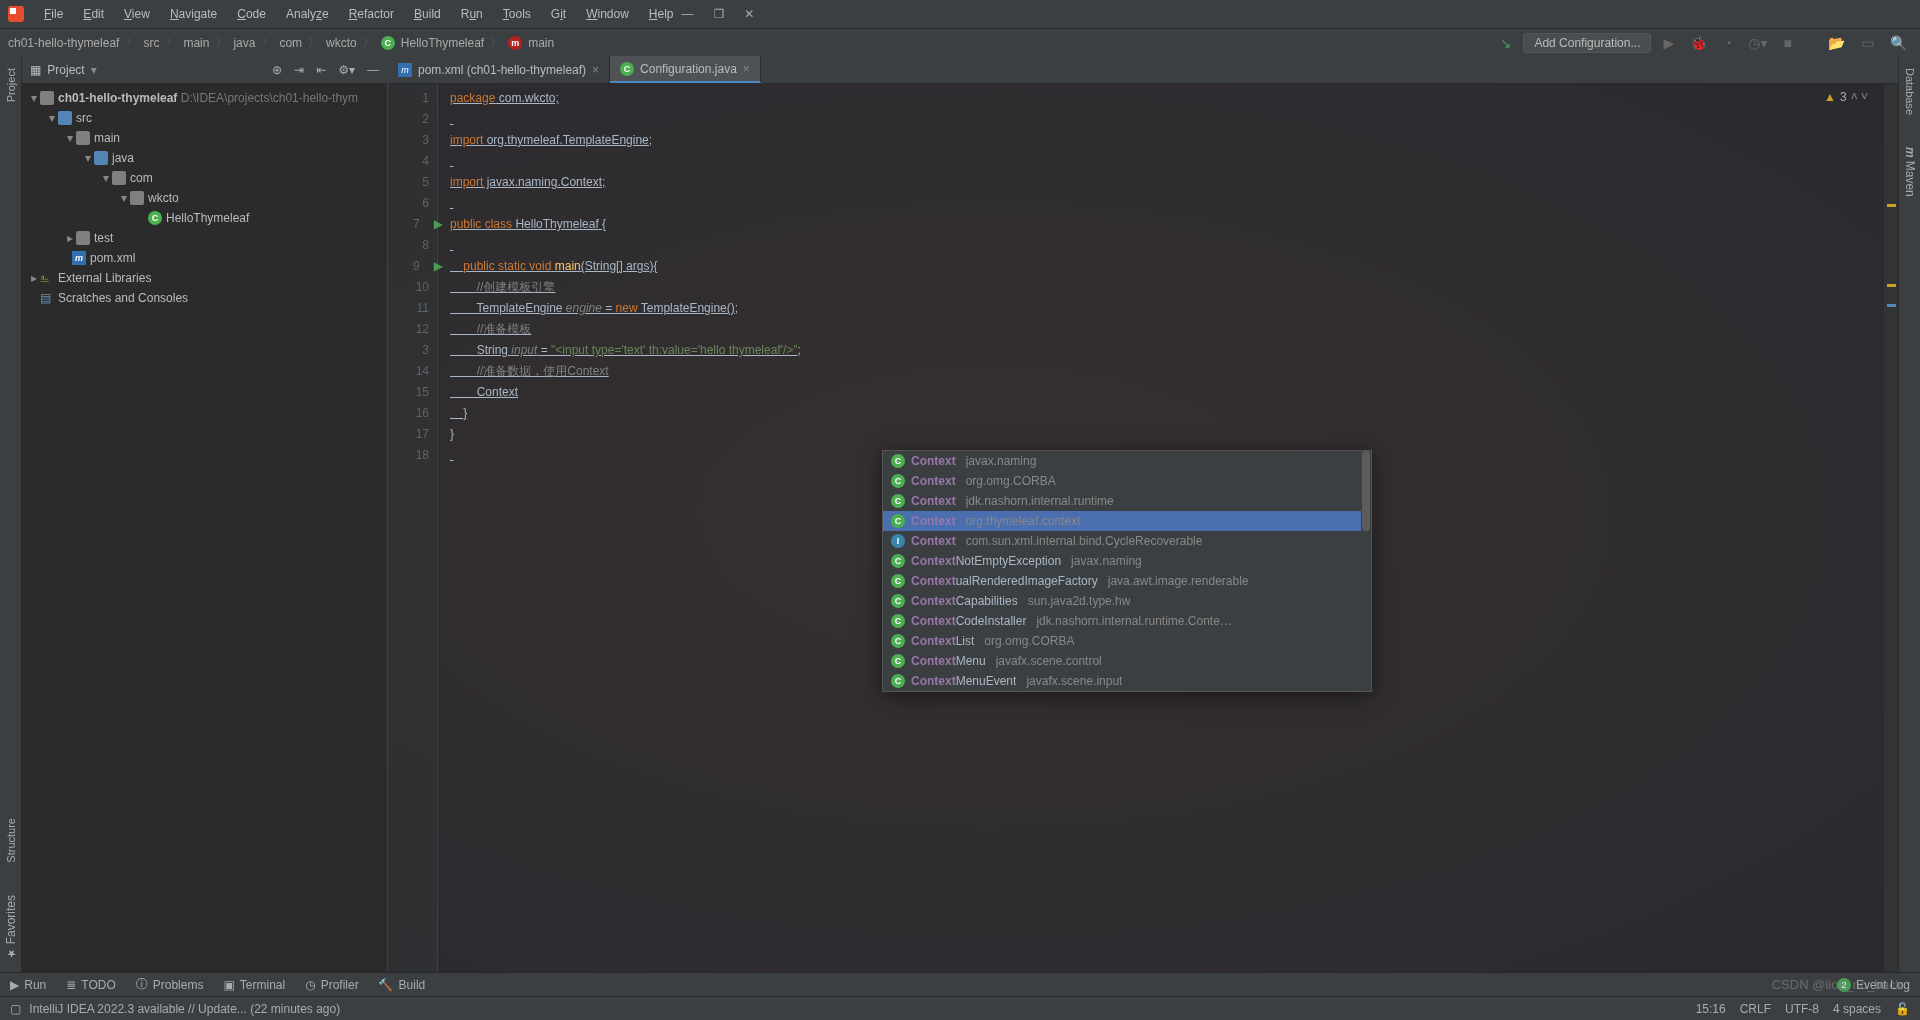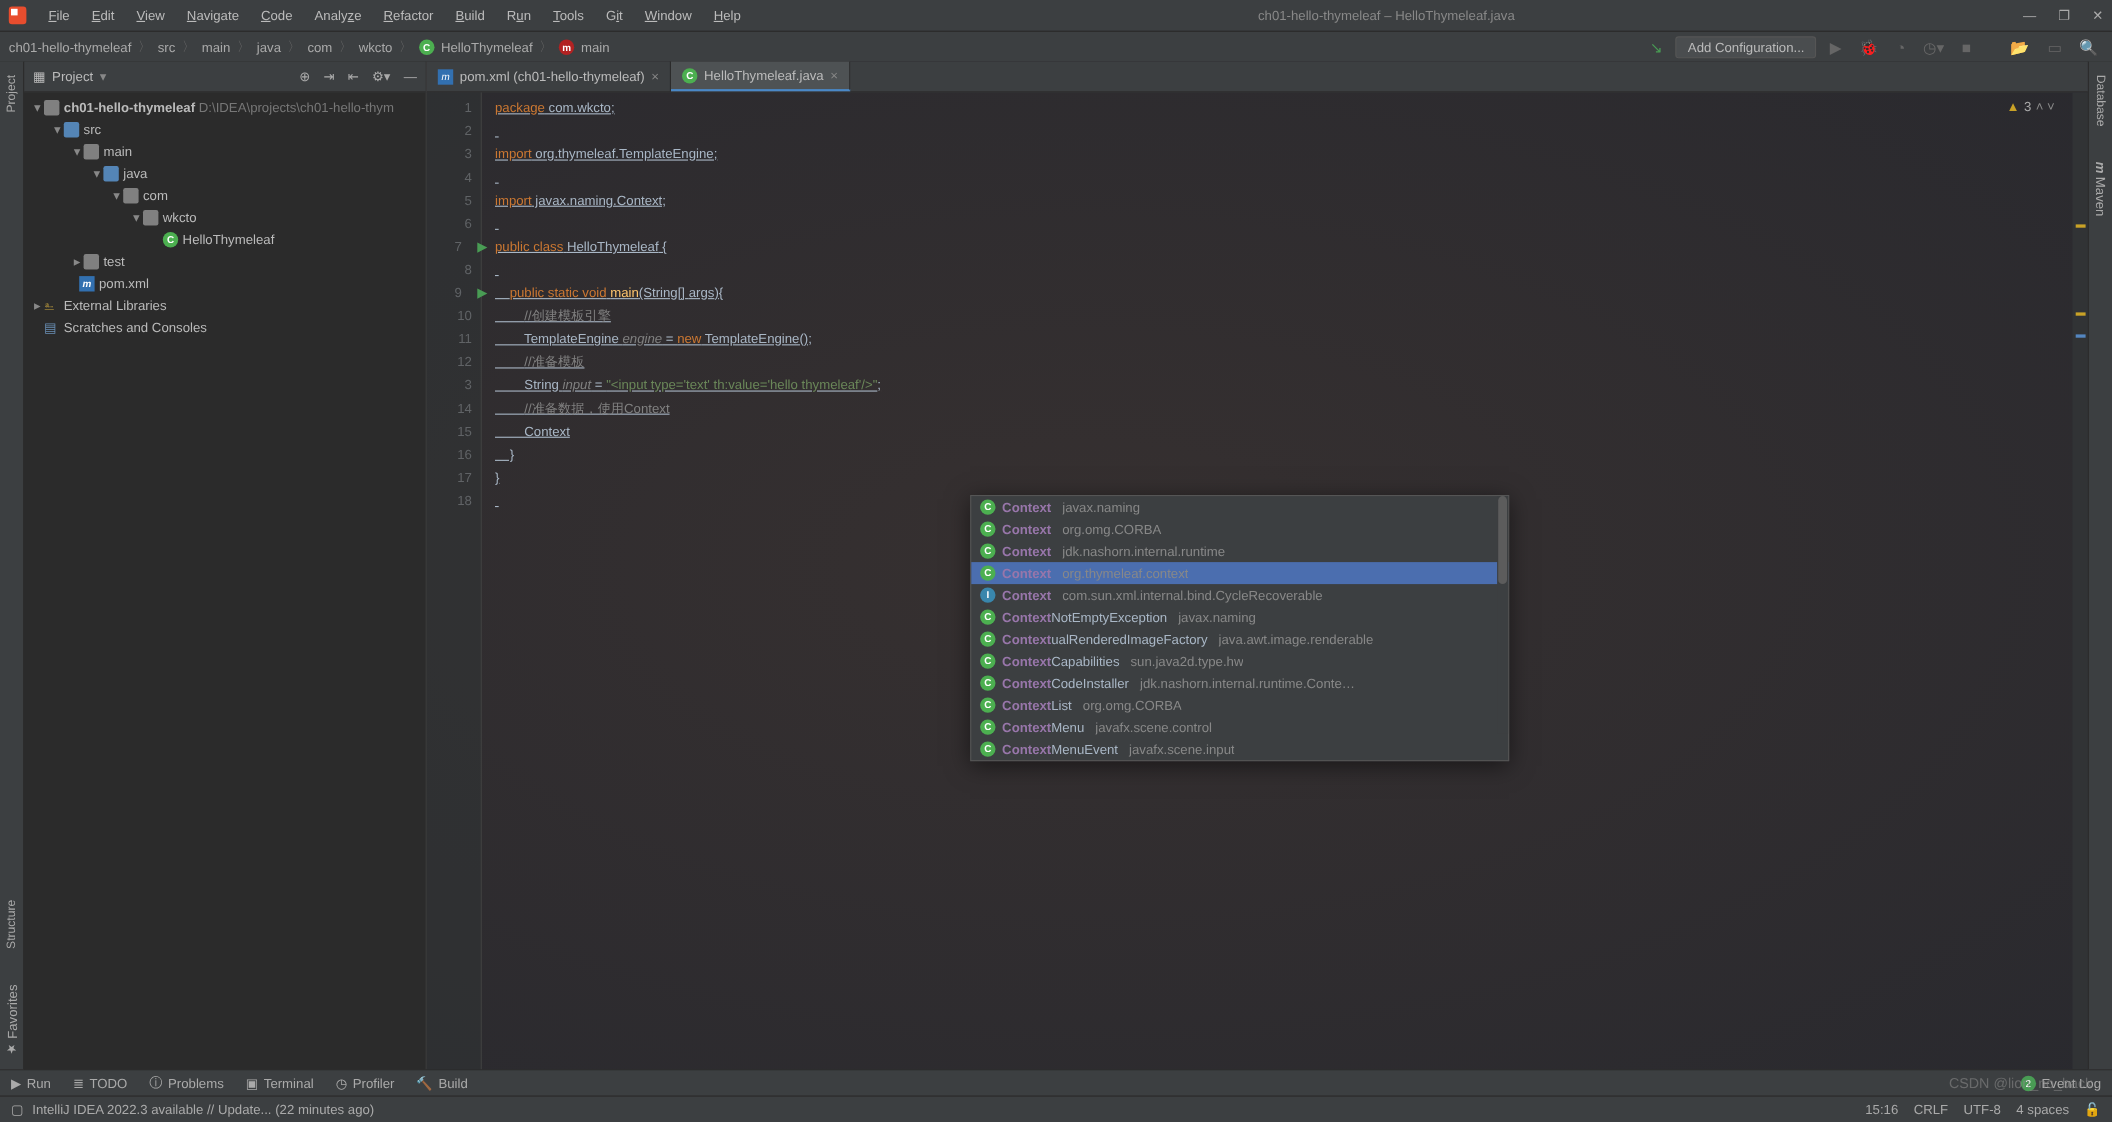--- a/index.html
+++ b/index.html
@@ -94,21 +94,20 @@
     <span><u>C</u>ode</span>
     <span>Analy<u>z</u>e</span>
     <span><u>R</u>efactor</span>
     <span><u>B</u>uild</span>
     <span>R<u>u</u>n</span>
     <span><u>T</u>ools</span>
     <span>G<u>i</u>t</span>
     <span><u>W</u>indow</span>
     <span><u>H</u>elp</span>
   </div>
-  <div class="title-text">ch01-hello-thymeleaf – HelloThymeleaf.java</div>
   <div class="win-btns">
     <span>―</span>
     <span>❐</span>
     <span>✕</span>
   </div>
 </div>
 
 <div class="navbar">
   <div class="breadcrumb">
     <span>ch01-hello-thymeleaf</span>
@@ -225,21 +224,21 @@
 
   <div class="editor-area">
     <div class="tabs">
       <div class="tab">
         <span class="file-m" style="width:14px;height:14px;background:#3270b0;color:#fff;display:inline-flex;align-items:center;justify-content:center;font-size:9px;font-style:italic">m</span>
         <span>pom.xml (ch01-hello-thymeleaf)</span>
         <span class="close">×</span>
       </div>
       <div class="tab active">
         <span style="width:14px;height:14px;border-radius:50%;background:#4caf50;color:#fff;display:inline-flex;align-items:center;justify-content:center;font-size:9px;font-weight:bold">C</span>
-        <span>HelloThymeleaf.java</span>
+        <span>Configuration.java</span>
         <span class="close">×</span>
       </div>
     </div>
     <div class="editor-body">
       <div class="gutter" id="gutter">
           <div>1</div>
           <div>2</div>
           <div>3</div>
           <div>4</div>
           <div>5</div>

